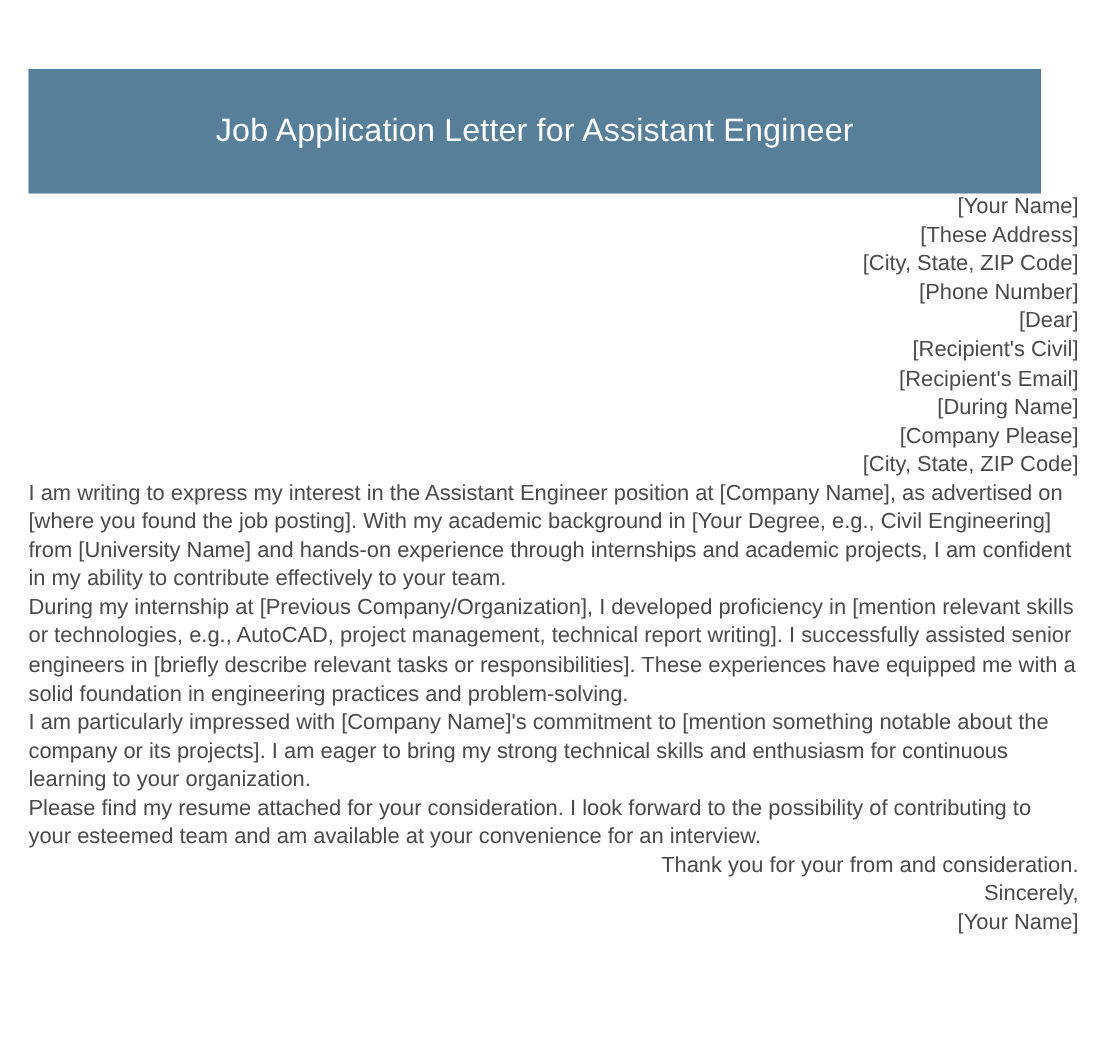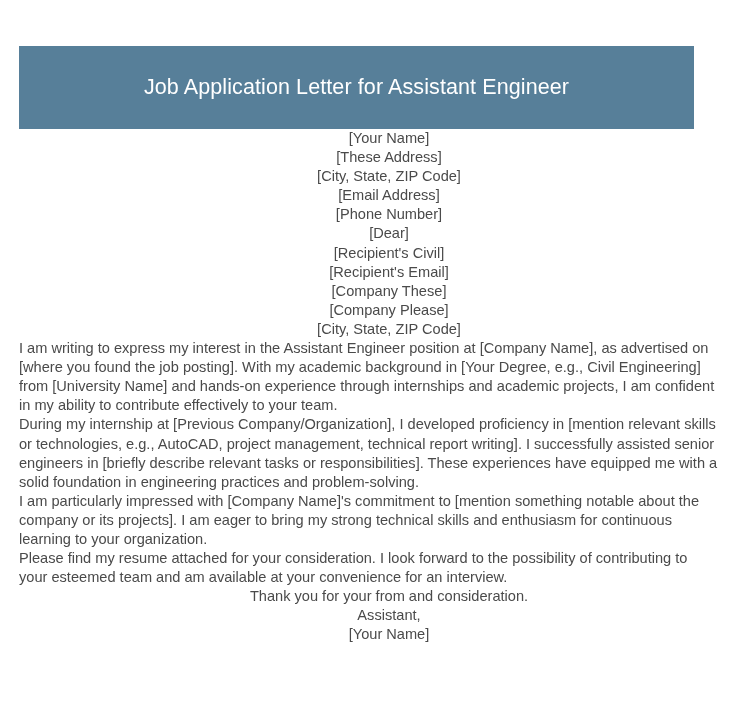--- a/index.html
+++ b/index.html
@@ -68,47 +68,46 @@
     margin: 0;
     padding: 0;
     font-size: inherit;
     line-height: inherit;
     color: inherit;
     font-weight: 400;
     white-space: normal;
   }
 
   .letter-line.block {
-    text-align: center;
+    text-align: right;
     margin-left: 40px;
   }
 </style>
 </head>
 <body>
 
 <div class="page">
 
   <div class="doc-header">
     <div class="doc-title">Job Application Letter for Assistant Engineer</div>
   </div>
 
   <div class="letter-body">
     <p class="letter-line block">[Your Name]</p>
     <p class="letter-line block">[These Address]</p>
     <p class="letter-line block">[City, State, ZIP Code]</p>
-    <p class="letter-line block">[Email Address]</p>
     <p class="letter-line block">[Phone Number]</p>
     <p class="letter-line block">[Dear]</p>
     <p class="letter-line block">[Recipient's Civil]</p>
     <p class="letter-line block">[Recipient's Email]</p>
-    <p class="letter-line block">[Company These]</p>
+    <p class="letter-line block">[During Name]</p>
     <p class="letter-line block">[Company Please]</p>
     <p class="letter-line block">[City, State, ZIP Code]</p>
     <p class="letter-line">I am writing to express my interest in the Assistant Engineer position at [Company Name], as advertised on [where you found the job posting]. With my academic background in [Your Degree, e.g., Civil Engineering] from [University Name] and hands-on experience through internships and academic projects, I am confident in my ability to contribute effectively to your team.</p>
     <p class="letter-line">During my internship at [Previous Company/Organization], I developed proficiency in [mention relevant skills or technologies, e.g., AutoCAD, project management, technical report writing]. I successfully assisted senior engineers in [briefly describe relevant tasks or responsibilities]. These experiences have equipped me with a solid foundation in engineering practices and problem-solving.</p>
     <p class="letter-line">I am particularly impressed with [Company Name]'s commitment to [mention something notable about the company or its projects]. I am eager to bring my strong technical skills and enthusiasm for continuous learning to your organization.</p>
     <p class="letter-line">Please find my resume attached for your consideration. I look forward to the possibility of contributing to your esteemed team and am available at your convenience for an interview.</p>
     <p class="letter-line block">Thank you for your from and consideration.</p>
-    <p class="letter-line block">Assistant,</p>
+    <p class="letter-line block">Sincerely,</p>
     <p class="letter-line block">[Your Name]</p>
   </div>
 
 </div>
 
 </body></html>

